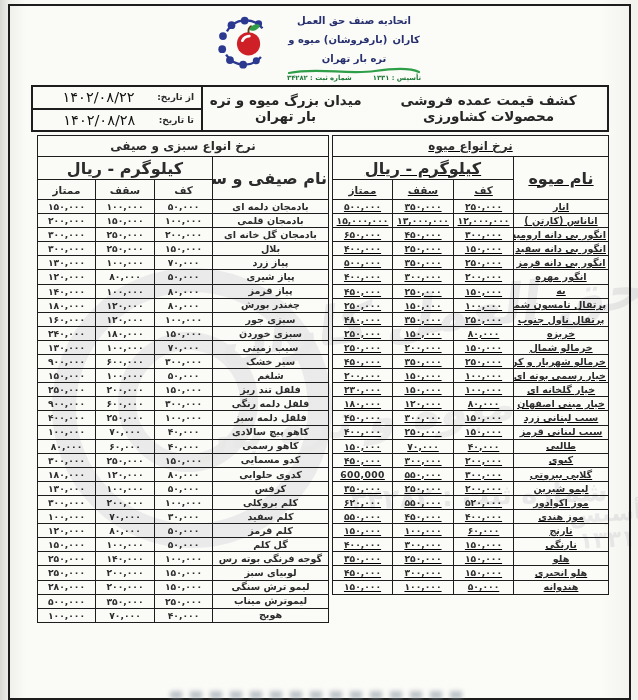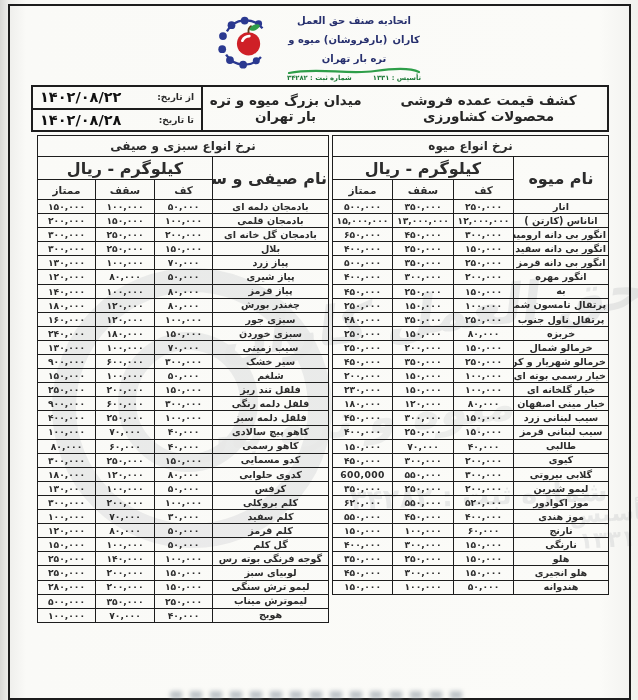--- a/index.html
+++ b/index.html
@@ -41,25 +41,25 @@
   .header-band{position:relative;z-index:2;display:flex;direction:rtl;margin:5px 20px 0 21px;}
   .title-cell{
     flex:1;border:2px solid #1d1d1d;text-align:center;
     display:flex;justify-content:center;gap:2px;padding:5px 0 6px;
   }
   .title-line{font-size:13.5px;font-weight:700;color:#262626;letter-spacing:.2px;}
   .dates-cell{width:168px;border:2px solid #1d1d1d;margin-right:-2px;display:flex;flex-direction:column;}
   .date-row{flex:1;display:flex;align-items:center;padding:0 7px;direction:rtl;}
   .date-row + .date-row{border-top:2px solid #1d1d1d;}
   .date-label{font-size:9px;font-weight:700;color:#2b2b2b;white-space:nowrap;}
-  .date-value{flex:1;text-align:left;font-size:14.5px;font-weight:700;color:#111;letter-spacing:1px;}
+  .date-value{flex:1;text-align:center;font-size:14.5px;font-weight:400;color:#111;letter-spacing:1px;}
   
   .tables{position:relative;z-index:2;display:flex;direction:rtl;align-items:flex-start;margin:3px 20px 0 21px;gap:3px;}
   table{border-collapse:collapse;table-layout:fixed;direction:rtl;background:transparent;padding-left:8px;}
-  .fruit-table{width:244px;}
+  .fruit-table{width:244px;text-decoration:underline;}
   .veg-table{width:291px;}
   th,td{border:1.5px solid #1d1d1d;font-weight:700;color:#2c2c2c;overflow:hidden;white-space:nowrap;}
   th.section-th{font-size:12px;height:18px;letter-spacing:.3px;}
   th.unit-th{font-size:16px;height:20px;}
   th.name-th{font-size:16px;}
   th.col-th{font-size:10.5px;height:17px;}
   tbody td{height:13.1px;font-size:9.2px;text-align:center;padding:0 2px;letter-spacing:.4px;line-height:1;}
   tbody td.name{font-size:9.6px;letter-spacing:0;}
   
   .footer-note{

